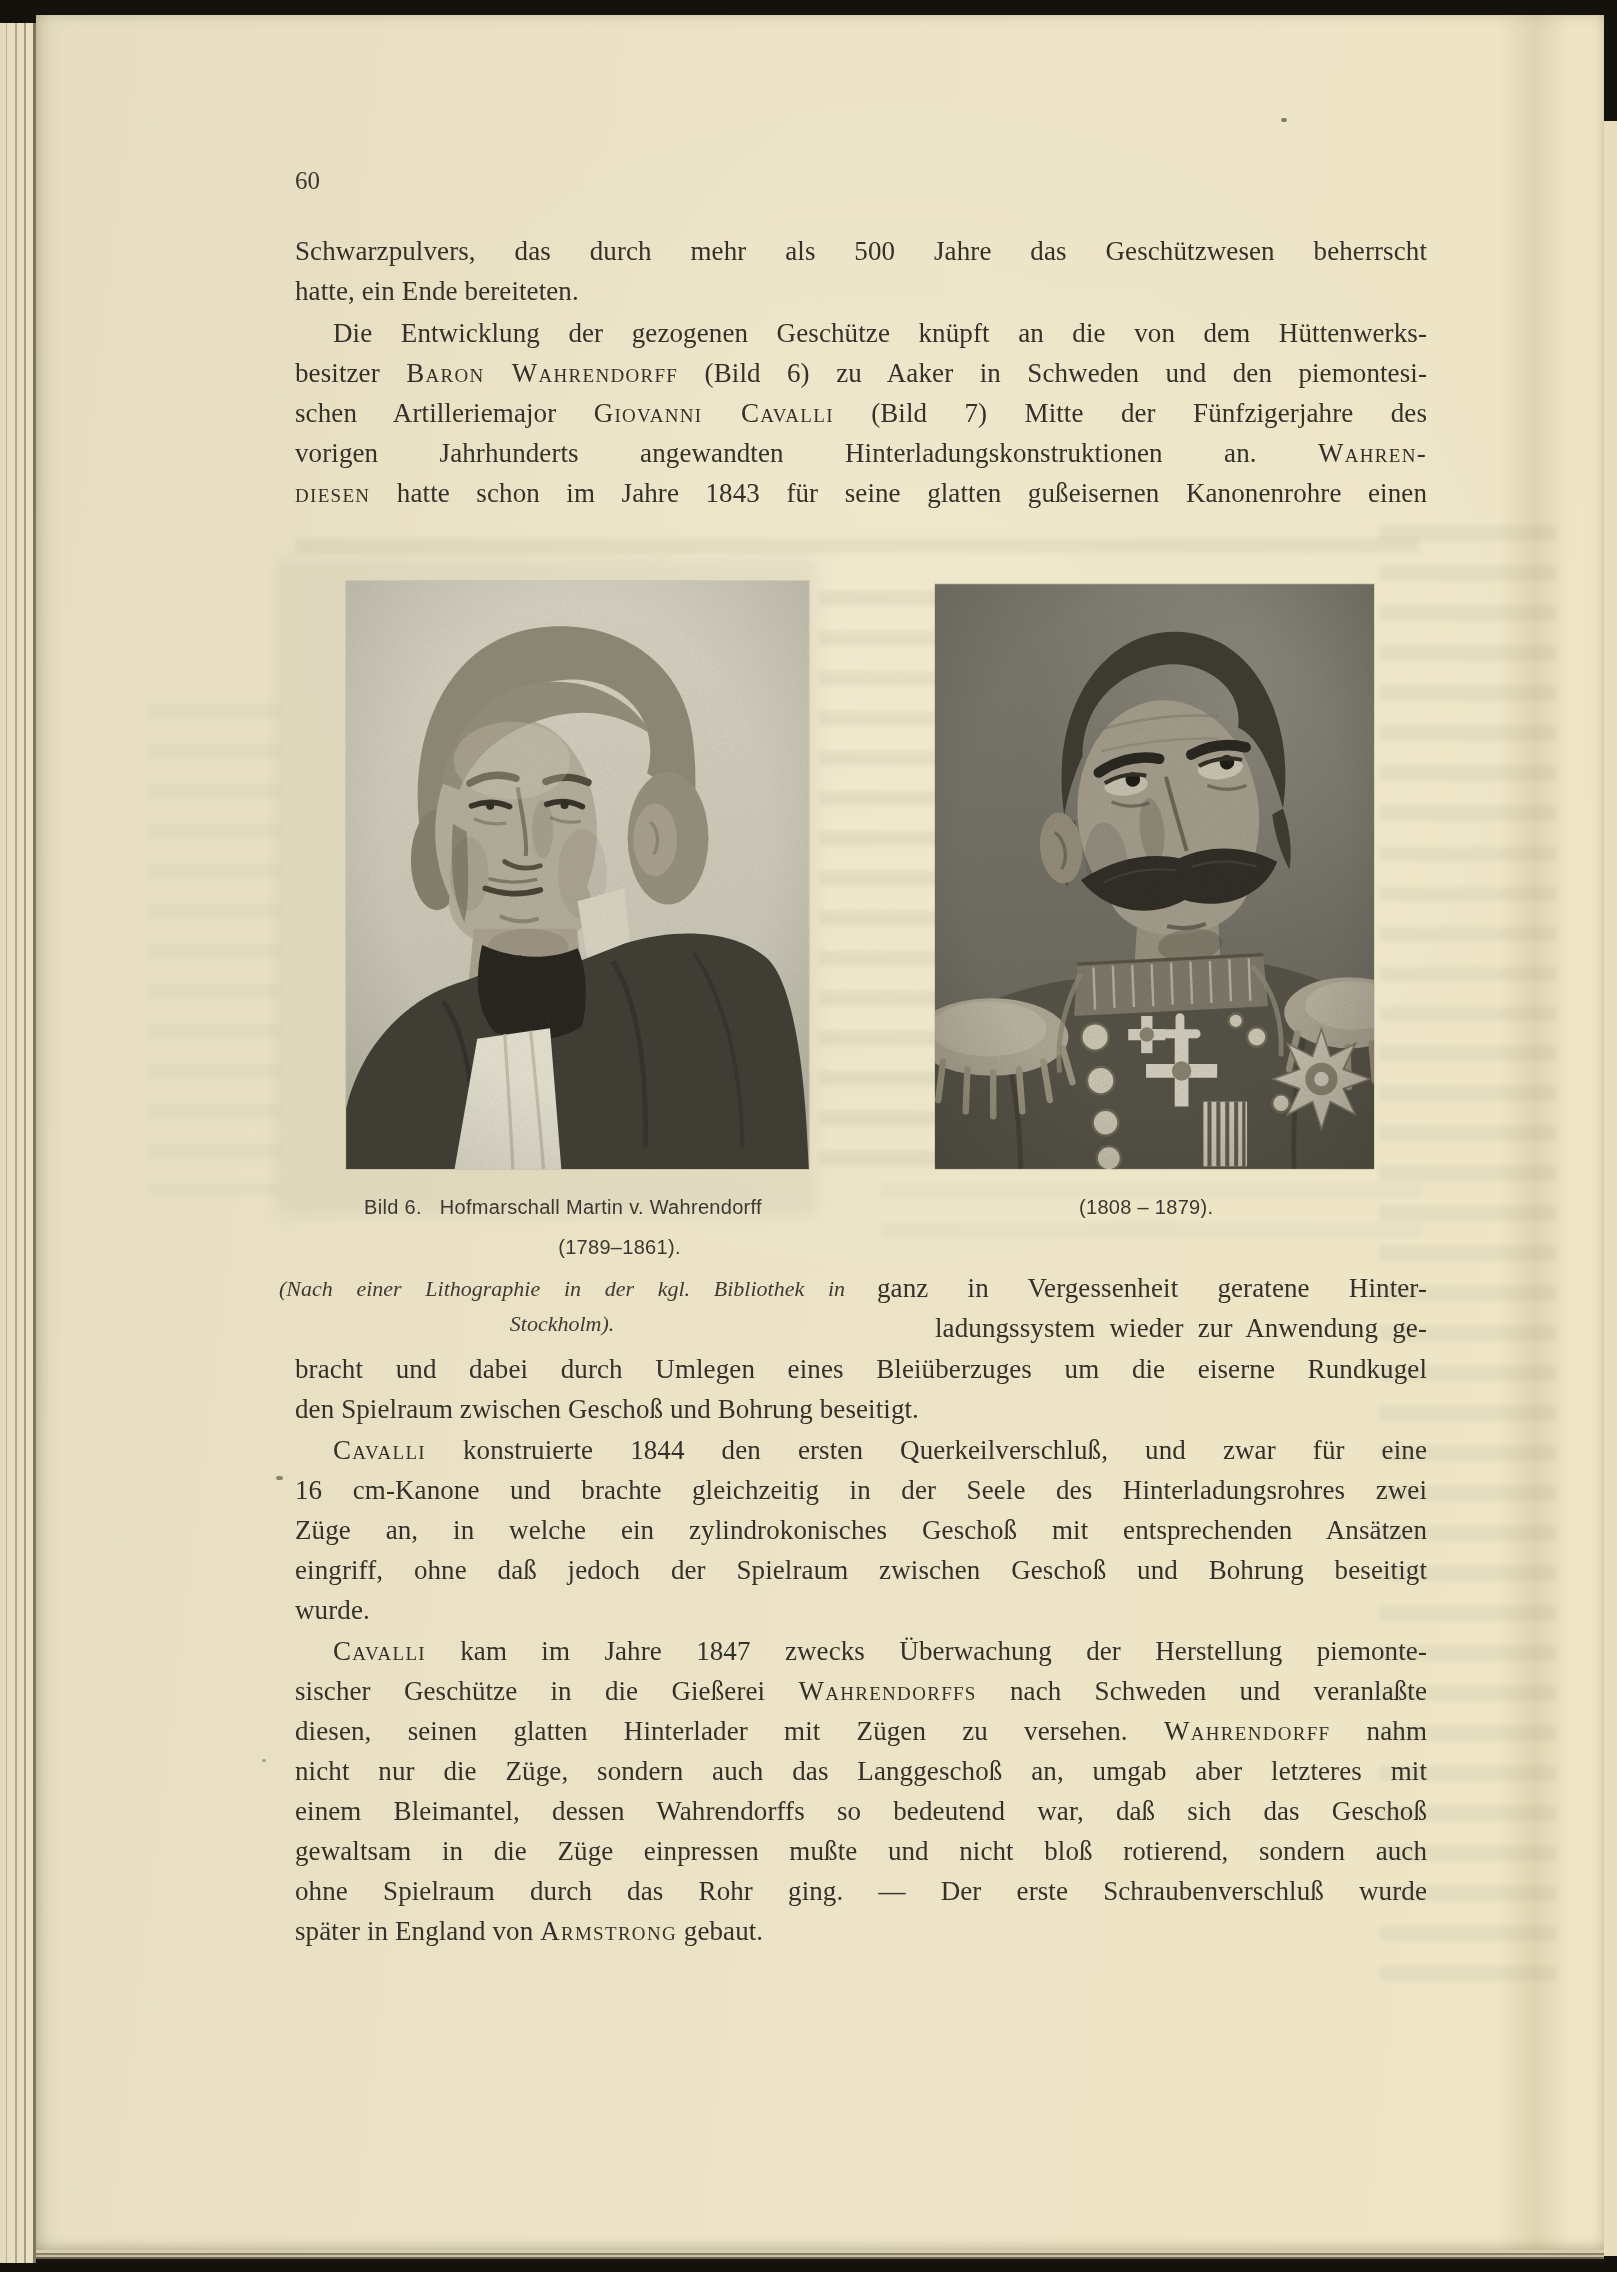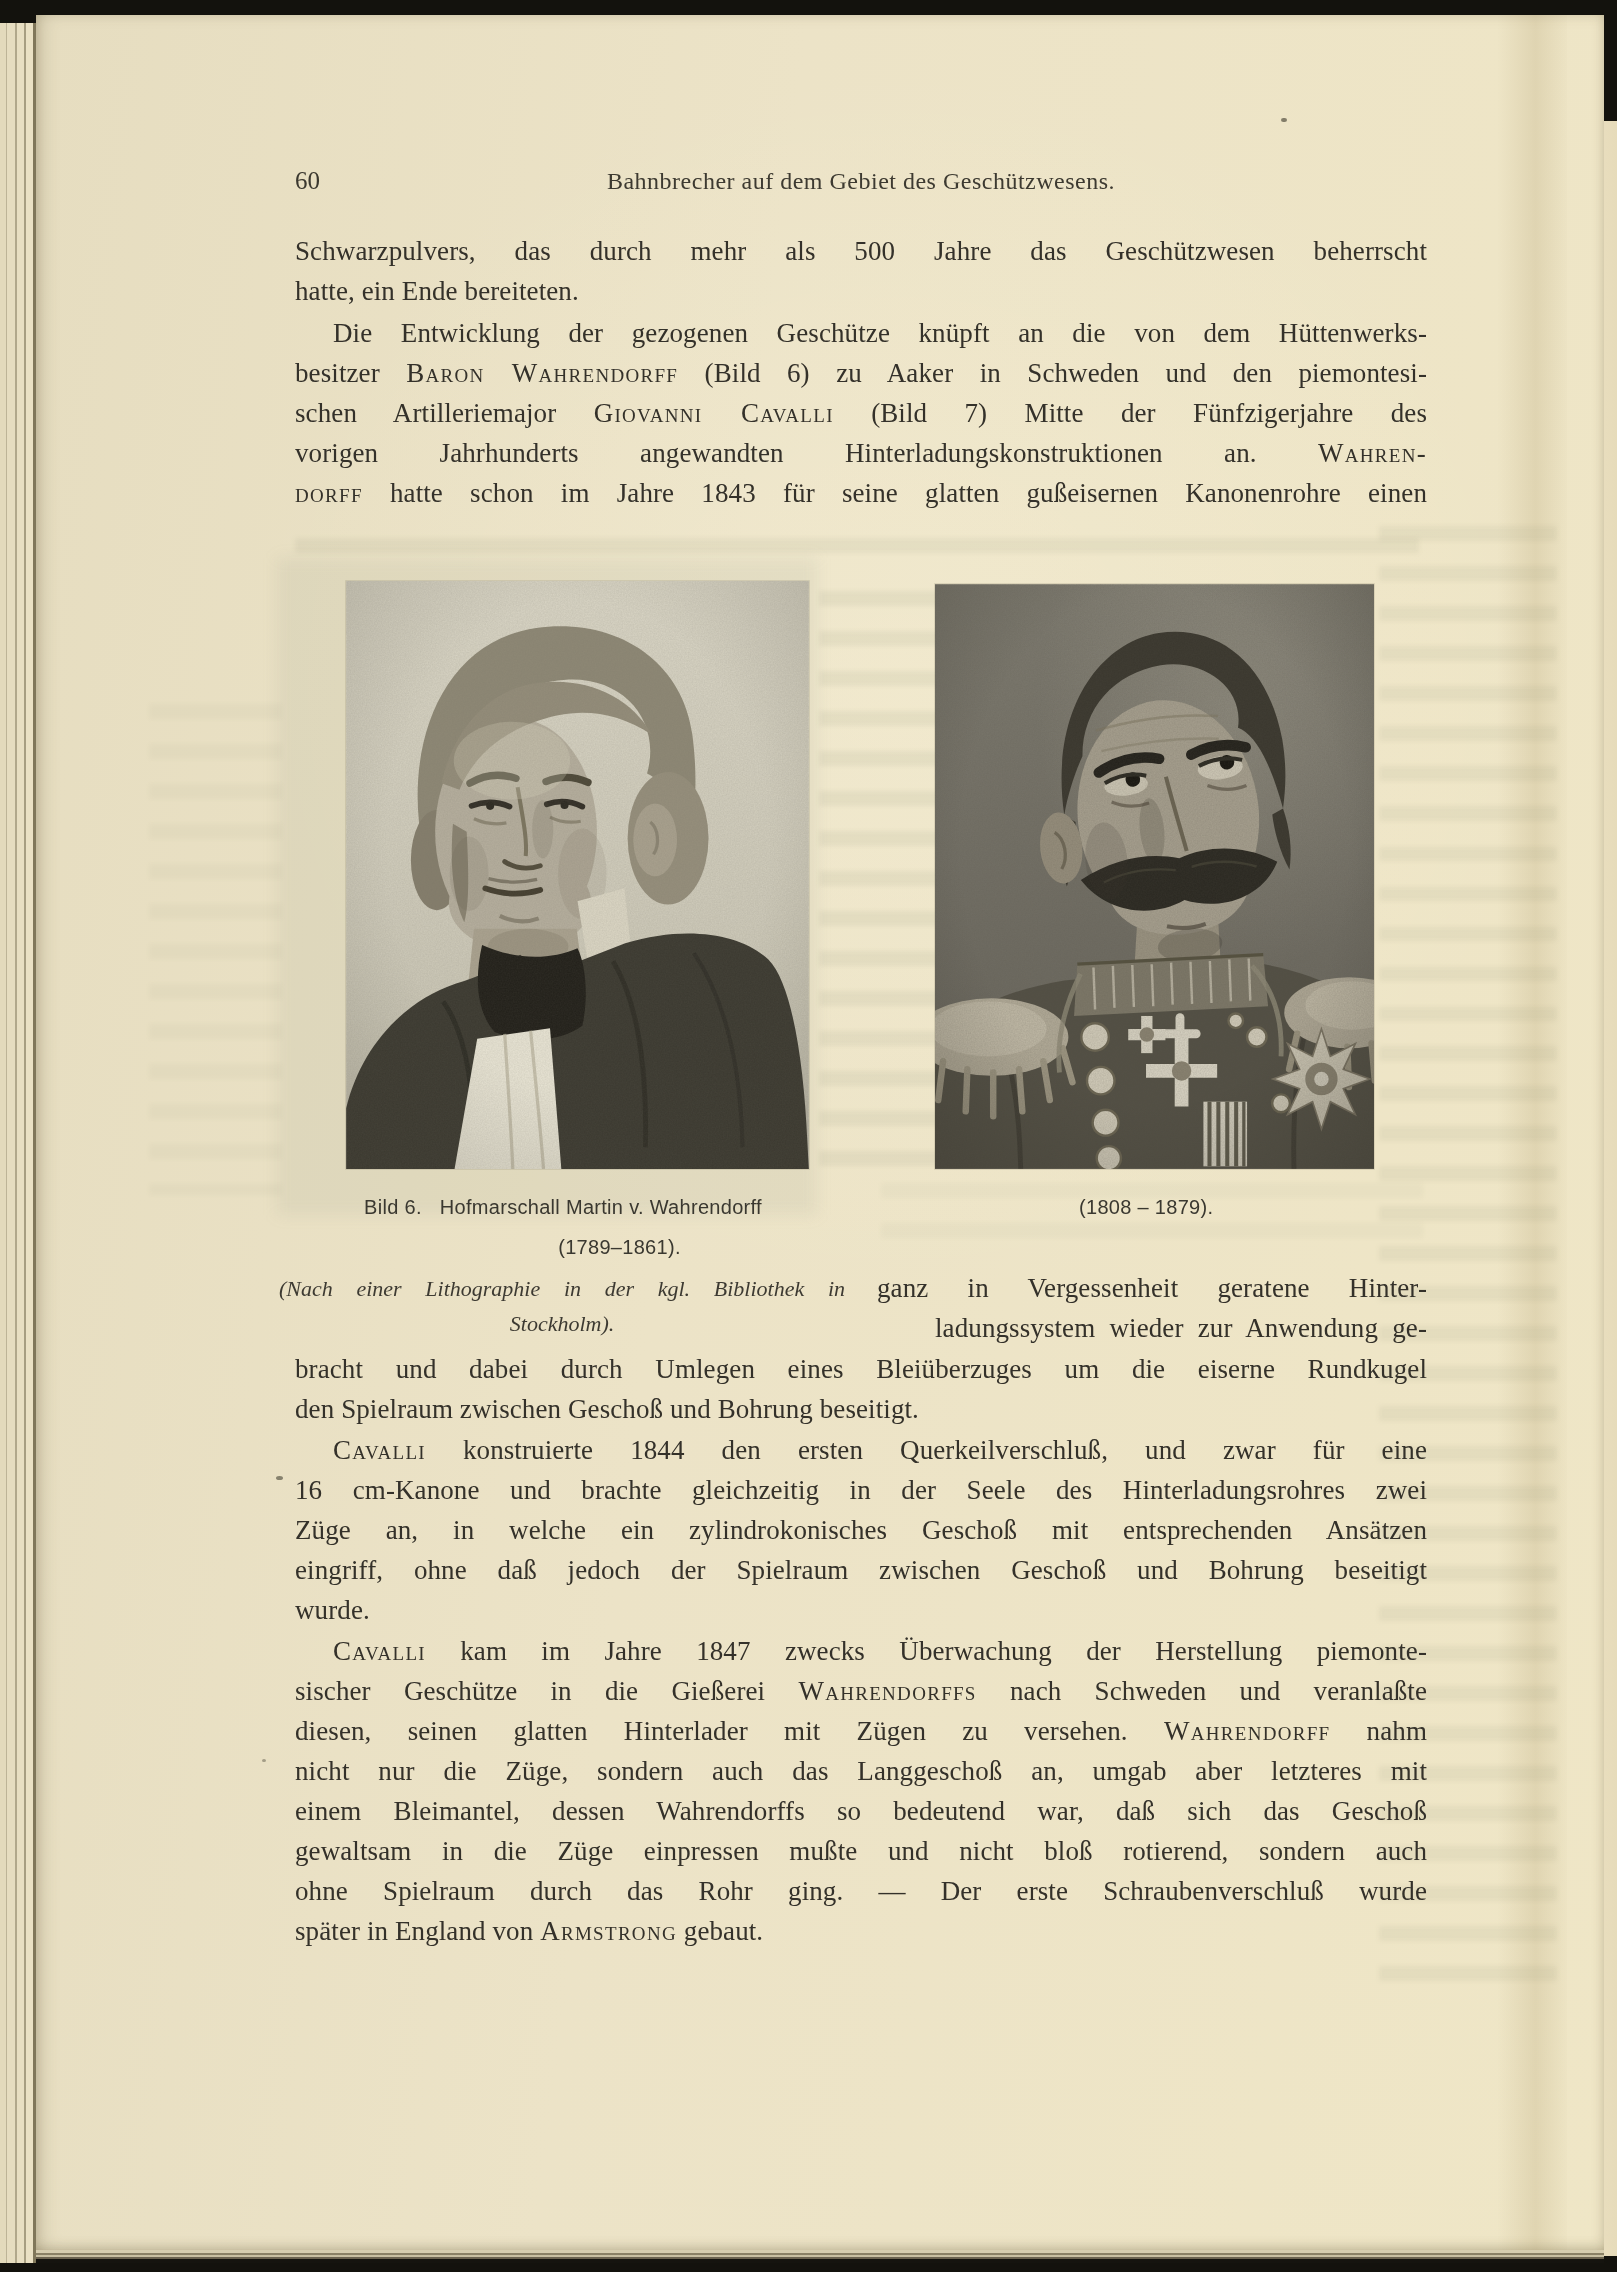--- a/index.html
+++ b/index.html
@@ -87,32 +87,31 @@
   <div class="ghost" style="left:259px;top:513px;width:1124px;height:47px;opacity:.55;"></div>
   <div class="ghost" style="left:783px;top:566px;width:121px;height:598px;opacity:.6;"></div>
   <div class="ghost" style="left:1343px;top:501px;width:178px;height:1472px;opacity:.55;"></div>
   <div class="ghost" style="left:845px;top:1158px;width:542px;height:89px;opacity:.3;"></div>
   <div class="ghost" style="left:113px;top:679px;width:133px;height:501px;opacity:.3;"></div>
   <div class="speck" style="left:1245px;top:103px;width:5.7px;height:4.9px;opacity:.75;"></div>
   <div class="speck" style="left:240px;top:1461px;width:6.5px;height:4px;opacity:.7;"></div>
   <div class="speck" style="left:226px;top:1744px;width:4px;height:3.2px;opacity:.5;"></div>
 
   <div class="pagenum">60</div>
-  <div class="rtitle">Bahnbrecher auf dem Gebiet des Geschützwesens.</div>
 
   <div class="para" id="para-intro">
       <div class="line"><span>Schwarzpulvers, das durch mehr als 500 Jahre das Geschützwesen beherrscht</span></div>
       <div class="line last"><span>hatte, ein Ende bereiteten.</span></div>
     </div>
   <div class="para" id="para-entwicklung">
       <div class="line indent"><span>Die Entwicklung der gezogenen Geschütze knüpft an die von dem Hüttenwerks-</span></div>
       <div class="line"><span>besitzer </span><span class="sc">Baron Wahrendorff</span><span> (Bild 6) zu Aaker in Schweden und den piemontesi-</span></div>
       <div class="line"><span>schen Artilleriemajor </span><span class="sc">Giovanni Cavalli</span><span> (Bild 7) Mitte der Fünfzigerjahre des</span></div>
       <div class="line"><span>vorigen Jahrhunderts angewandten Hinterladungskonstruktionen an. </span><span class="sc">Wahren-</span></div>
-      <div class="line"><span class="sc">dorff</span><span> hatte schon im Jahre 1843 für seine glatten gußeisernen Kanonenrohre einen</span></div>
+      <div class="line"><span class="sc">diesen</span><span> hatte schon im Jahre 1843 für seine glatten gußeisernen Kanonenrohre einen</span></div>
     </div>
   <div class="para" id="wrap-right">
       <div class="line"><span>ganz in Vergessenheit geratene Hinter-</span></div>
       <div class="line"><span>ladungssystem wieder zur Anwendung ge-</span></div>
     </div>
   <div class="para" id="wrap-full">
       <div class="line"><span>bracht und dabei durch Umlegen eines Bleiüberzuges um die eiserne Rundkugel</span></div>
       <div class="line last"><span>den Spielraum zwischen Geschoß und Bohrung beseitigt.</span></div>
     </div>
   <div class="para" id="para-1844">

